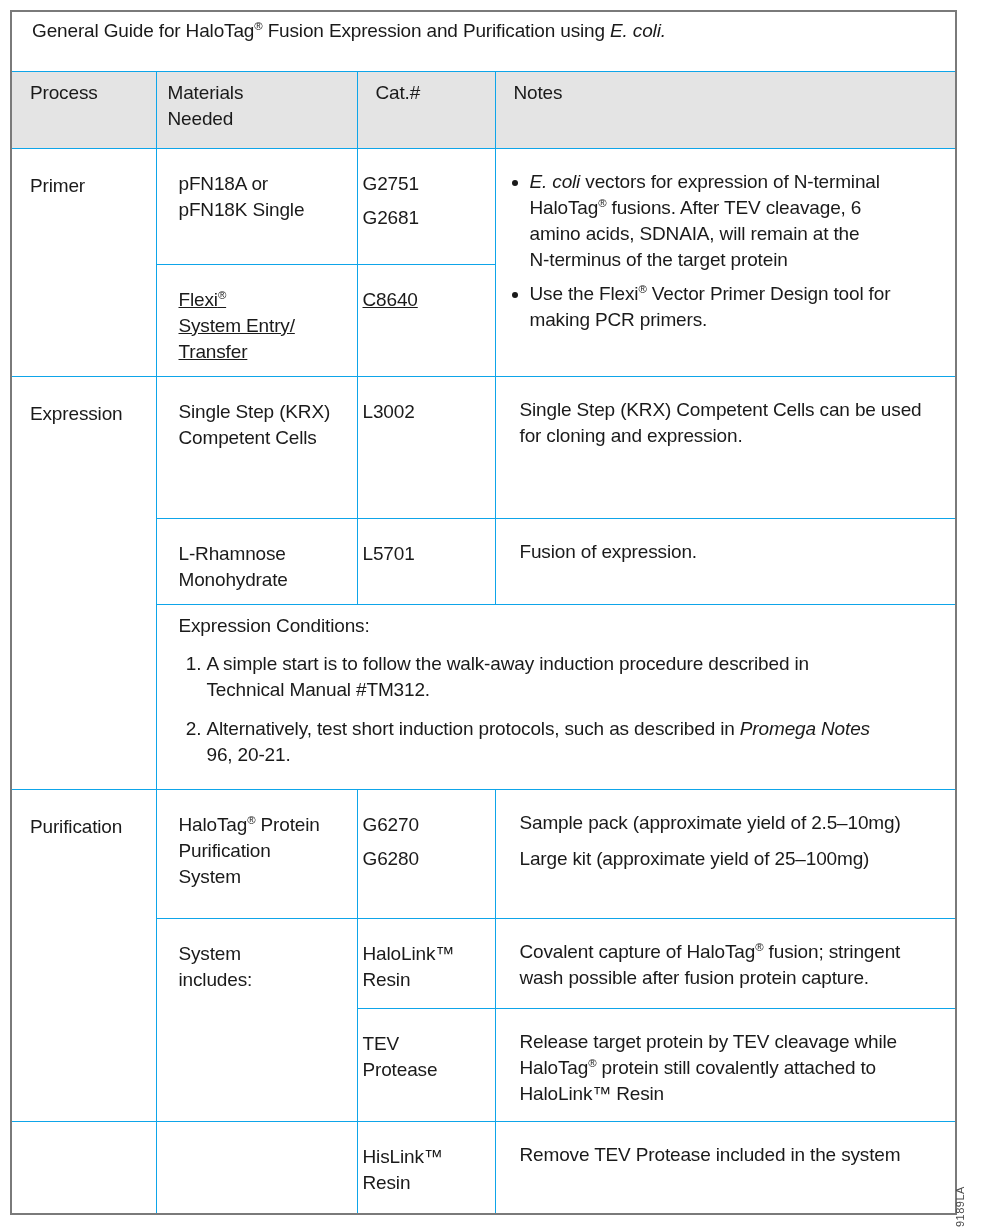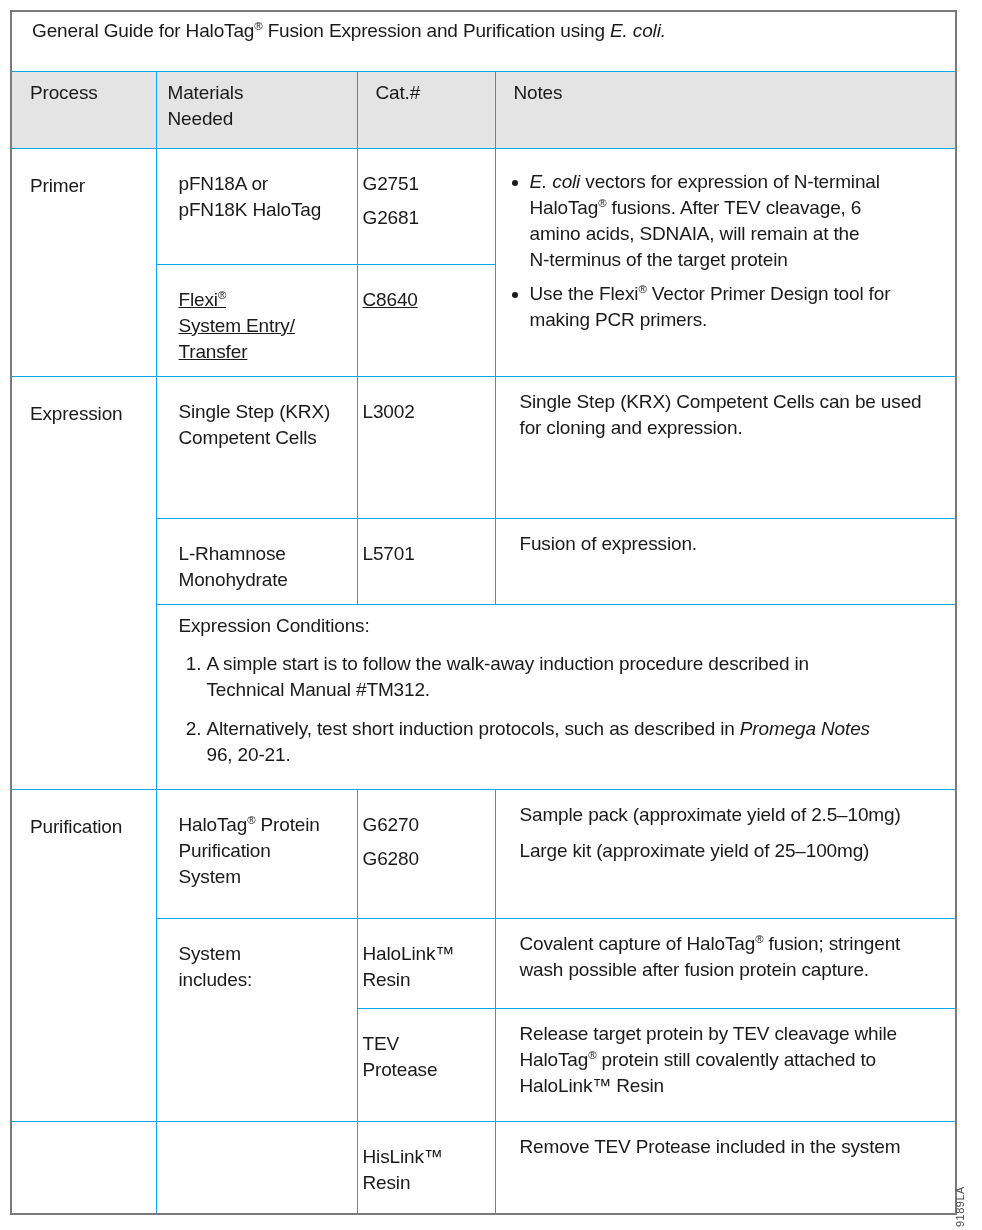--- a/index.html
+++ b/index.html
@@ -53,21 +53,21 @@
     vertical-align: bottom;
     font-weight: bold;
     padding: 8px 8px 16px 18px;
   }
   th.hdr.m { padding-left: 11px; }
   
   td.c-process  { padding: 24px 8px 8px 18px; font-weight: bold; }
   td.c-materials{ padding: 22px 10px 8px 22px; }
   td.c-cat      { padding: 22px 8px 8px 5px; }
   td.c-notes    { padding: 20px 1px 8px 12px; }
-  td.c-notes-plain { padding: 12px 10px 8px 24px; }
+  td.c-notes-plain { padding: 20px 10px 8px 24px; }
   td.c-conds    { padding: 8px 12px 8px 22px; }
 
   .pl { white-space: pre-line; }
   .i  { font-style: italic; }
   .sup {
     vertical-align: super;
     font-size: 0.60em;
     line-height: 0;
   }
   .cat-line { margin: 0 0 8px 0; }
@@ -148,21 +148,21 @@
           <span class="pl">Notes</span>
         </th>
       </tr>
 
       <tr class="h-r1">
         <td class="c-process" rowspan="2">
           <span class="pl">Primer</span>
         </td>
         <td class="c-materials">
           <span class="pl">pFN18A or
-pFN18K HaloTag</span>
+pFN18K Single</span>
         </td>
         <td class="c-cat">
           <div class="cat-line pl">G2751</div>
           <div class="cat-line pl">G2681</div>
         </td>
         <td class="c-notes" rowspan="2">
           <ul class="bullets">
             <li class="pl"><span class="i">E. coli</span><span> vectors for expression of N-terminal
 HaloTag</span><span class="sup">®</span><span> fusions. After TEV cleavage, 6
 amino acids, SDNAIA, will remain at the

